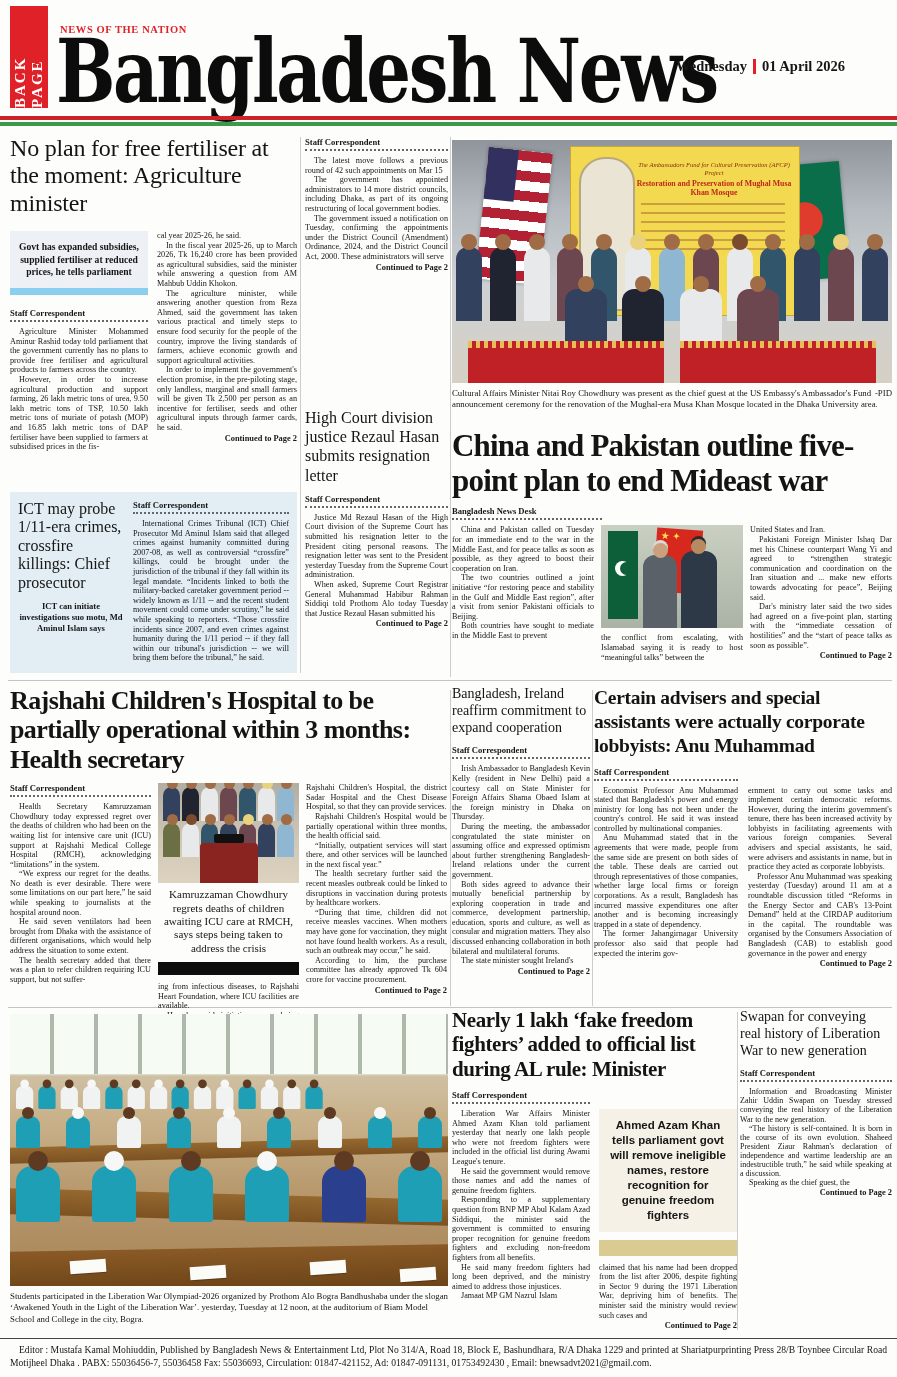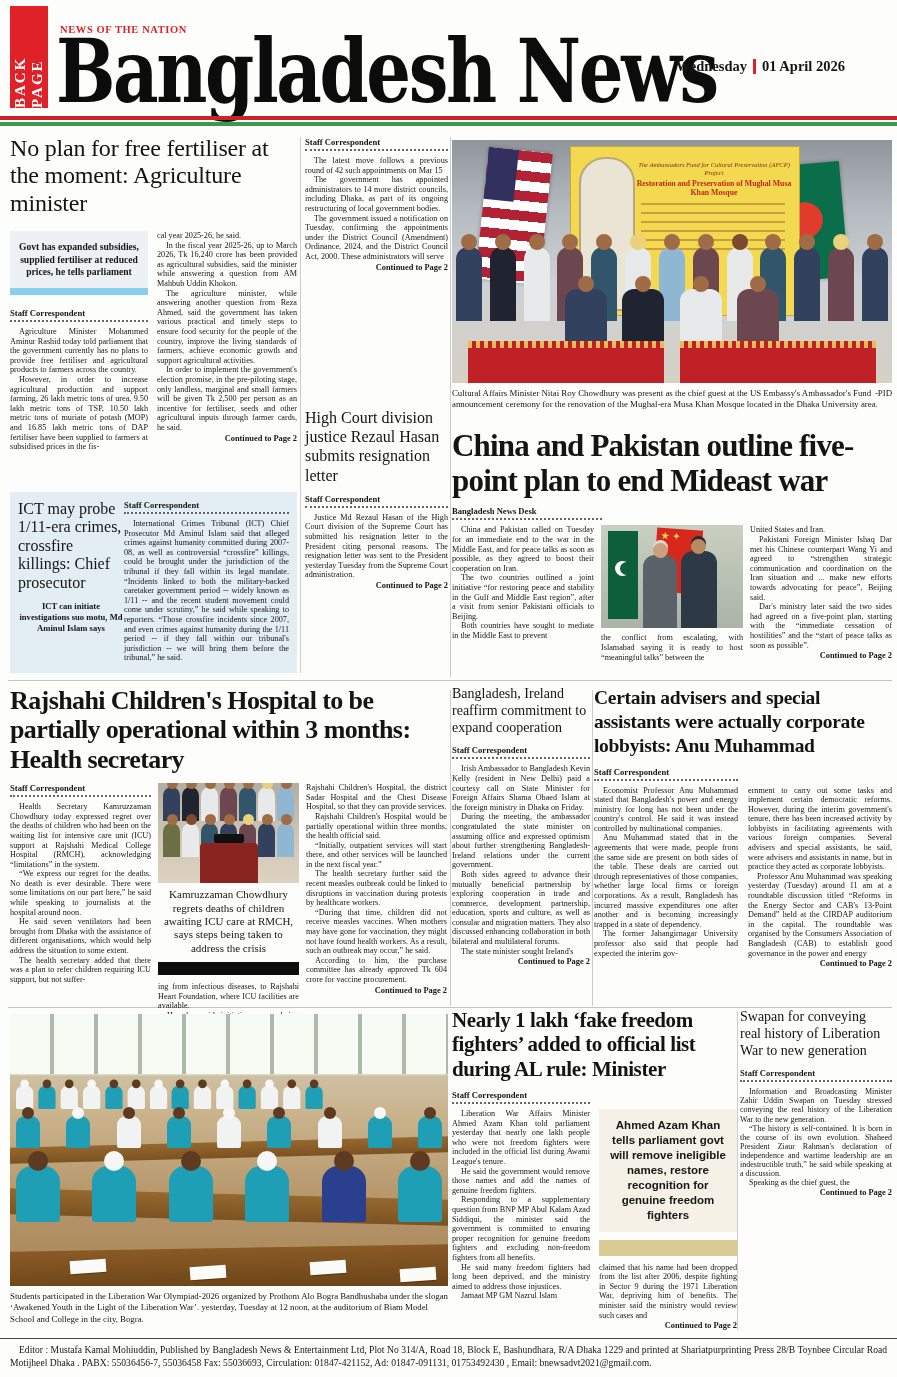--- a/index.html
+++ b/index.html
@@ -31,21 +31,21 @@
 
   
   #art-fert{left:10px;top:135px;width:287px;}
   #art-fert .hl{font-size:24px;line-height:1.14;font-weight:normal;letter-spacing:-.2px;margin:0 0 14px 0;}
   #art-fert .cols{gap:9px;}
   .fert-c1{width:138px;} .fert-c2{width:140px;}
   .pq{background:#edf1f5;text-align:center;font-weight:bold;font-size:9.6px;line-height:1.32;
       padding:10px 6px 9px;border-bottom:7px solid #8bcfee;margin-bottom:13px;}
 
   #box-ict{left:10px;top:492px;width:287px;height:181px;background:#e3edf4;box-sizing:border-box;
-           padding:8px 8px 6px;display:flex;}
+           padding:8px 8px 6px;display:flex;gap:9px;}
   .ict-l{width:106px;flex:0 0 auto;}
   .ict-h{font-size:16px;line-height:1.15;font-weight:normal;margin:0;}
   .ict-sub{font-weight:bold;font-size:8.6px;line-height:1.3;text-align:center;margin-top:9px;}
   .ict-r{flex:1;}
 
   #art-dist{left:305px;top:137px;width:143px;}
   #art-dist .hl{font-size:14.5px;line-height:1.18;font-weight:normal;margin:0 0 9px 0;}
   #art-hc{left:305px;top:408px;width:143px;}
   #art-hc .hl{font-size:16px;line-height:1.2;font-weight:normal;margin:0 0 9px 0;}
 
@@ -230,20 +230,21 @@
       <p>The government issued a notification on Tuesday, confirming the appointments under the District Council (Amendment) Ordinance, 2024, and the District Council Act, 2000. These administrators will serve</p>
       <div class="cont">Continued to Page 2</div>
     </div>
   </section>
 
   <section class="abs" id="art-hc">
     <h2 class="hl">High Court division justice Rezaul Hasan submits resignation letter</h2>
     <div class="byline">Staff Correspondent</div>
     <div class="bd">
       <p>Justice Md Rezaul Hasan of the High Court division of the Supreme Court has submitted his resignation letter to the President citing personal reasons. The resignation letter was sent to the President yesterday Tuesday from the Supreme Court administration.</p>
+      <p>When asked, Supreme Court Registrar General Muhammad Habibur Rahman Siddiqi told Prothom Alo today Tuesday that Justice Rezaul Hasan submitted his</p>
       <div class="cont">Continued to Page 2</div>
     </div>
   </section>
 
   <section class="abs" id="sec-photo1">
     <div class="photo photo1">
       <div class="flag-us"></div>
       <div class="flag-bd"></div>
       <div class="p1-banner">
         <div class="p1-arch"></div>
@@ -358,21 +359,21 @@
         <p>According to him, the purchase committee has already approved Tk 604 crore for vaccine procurement.</p>
         <div class="cont">Continued to Page 2</div>
       </div>
     </div>
   </section>
 
   <section class="abs" id="art-ire">
     <h2 class="hl">Bangladesh, Ireland reaffirm commitment to expand cooperation</h2>
     <div class="byline">Staff Correspondent</div>
     <div class="bd">
-      <p>Irish Ambassador to Bangladesh Kevin Kelly (resident in New Delhi) paid a courtesy call on State Minister for Foreign Affairs Shama Obaed Islam at the foreign ministry in Dhaka on Friday.</p>
+      <p>Irish Ambassador to Bangladesh Kevin Kelly (resident in New Delhi) paid a courtesy call on State Minister for Foreign Affairs Shama Obaed Islam at the foreign ministry in Dhaka on Thursday.</p>
       <p>During the meeting, the ambassador congratulated the state minister on assuming office and expressed optimism about further strengthening Bangladesh-Ireland relations under the current government.</p>
       <p>Both sides agreed to advance their mutually beneficial partnership by exploring cooperation in trade and commerce, development partnership, education, sports and culture, as well as consular and migration matters. They also discussed enhancing collaboration in both bilateral and multilateral forums.</p>
       <p>The state minister sought Ireland's</p>
       <div class="cont">Continued to Page 2</div>
     </div>
   </section>
 
   <section class="abs" id="art-anu">
     <h1 class="hl">Certain advisers and special assistants were actually corporate lobbyists: Anu Muhammad</h1>
     <div class="byline">Staff Correspondent</div>

